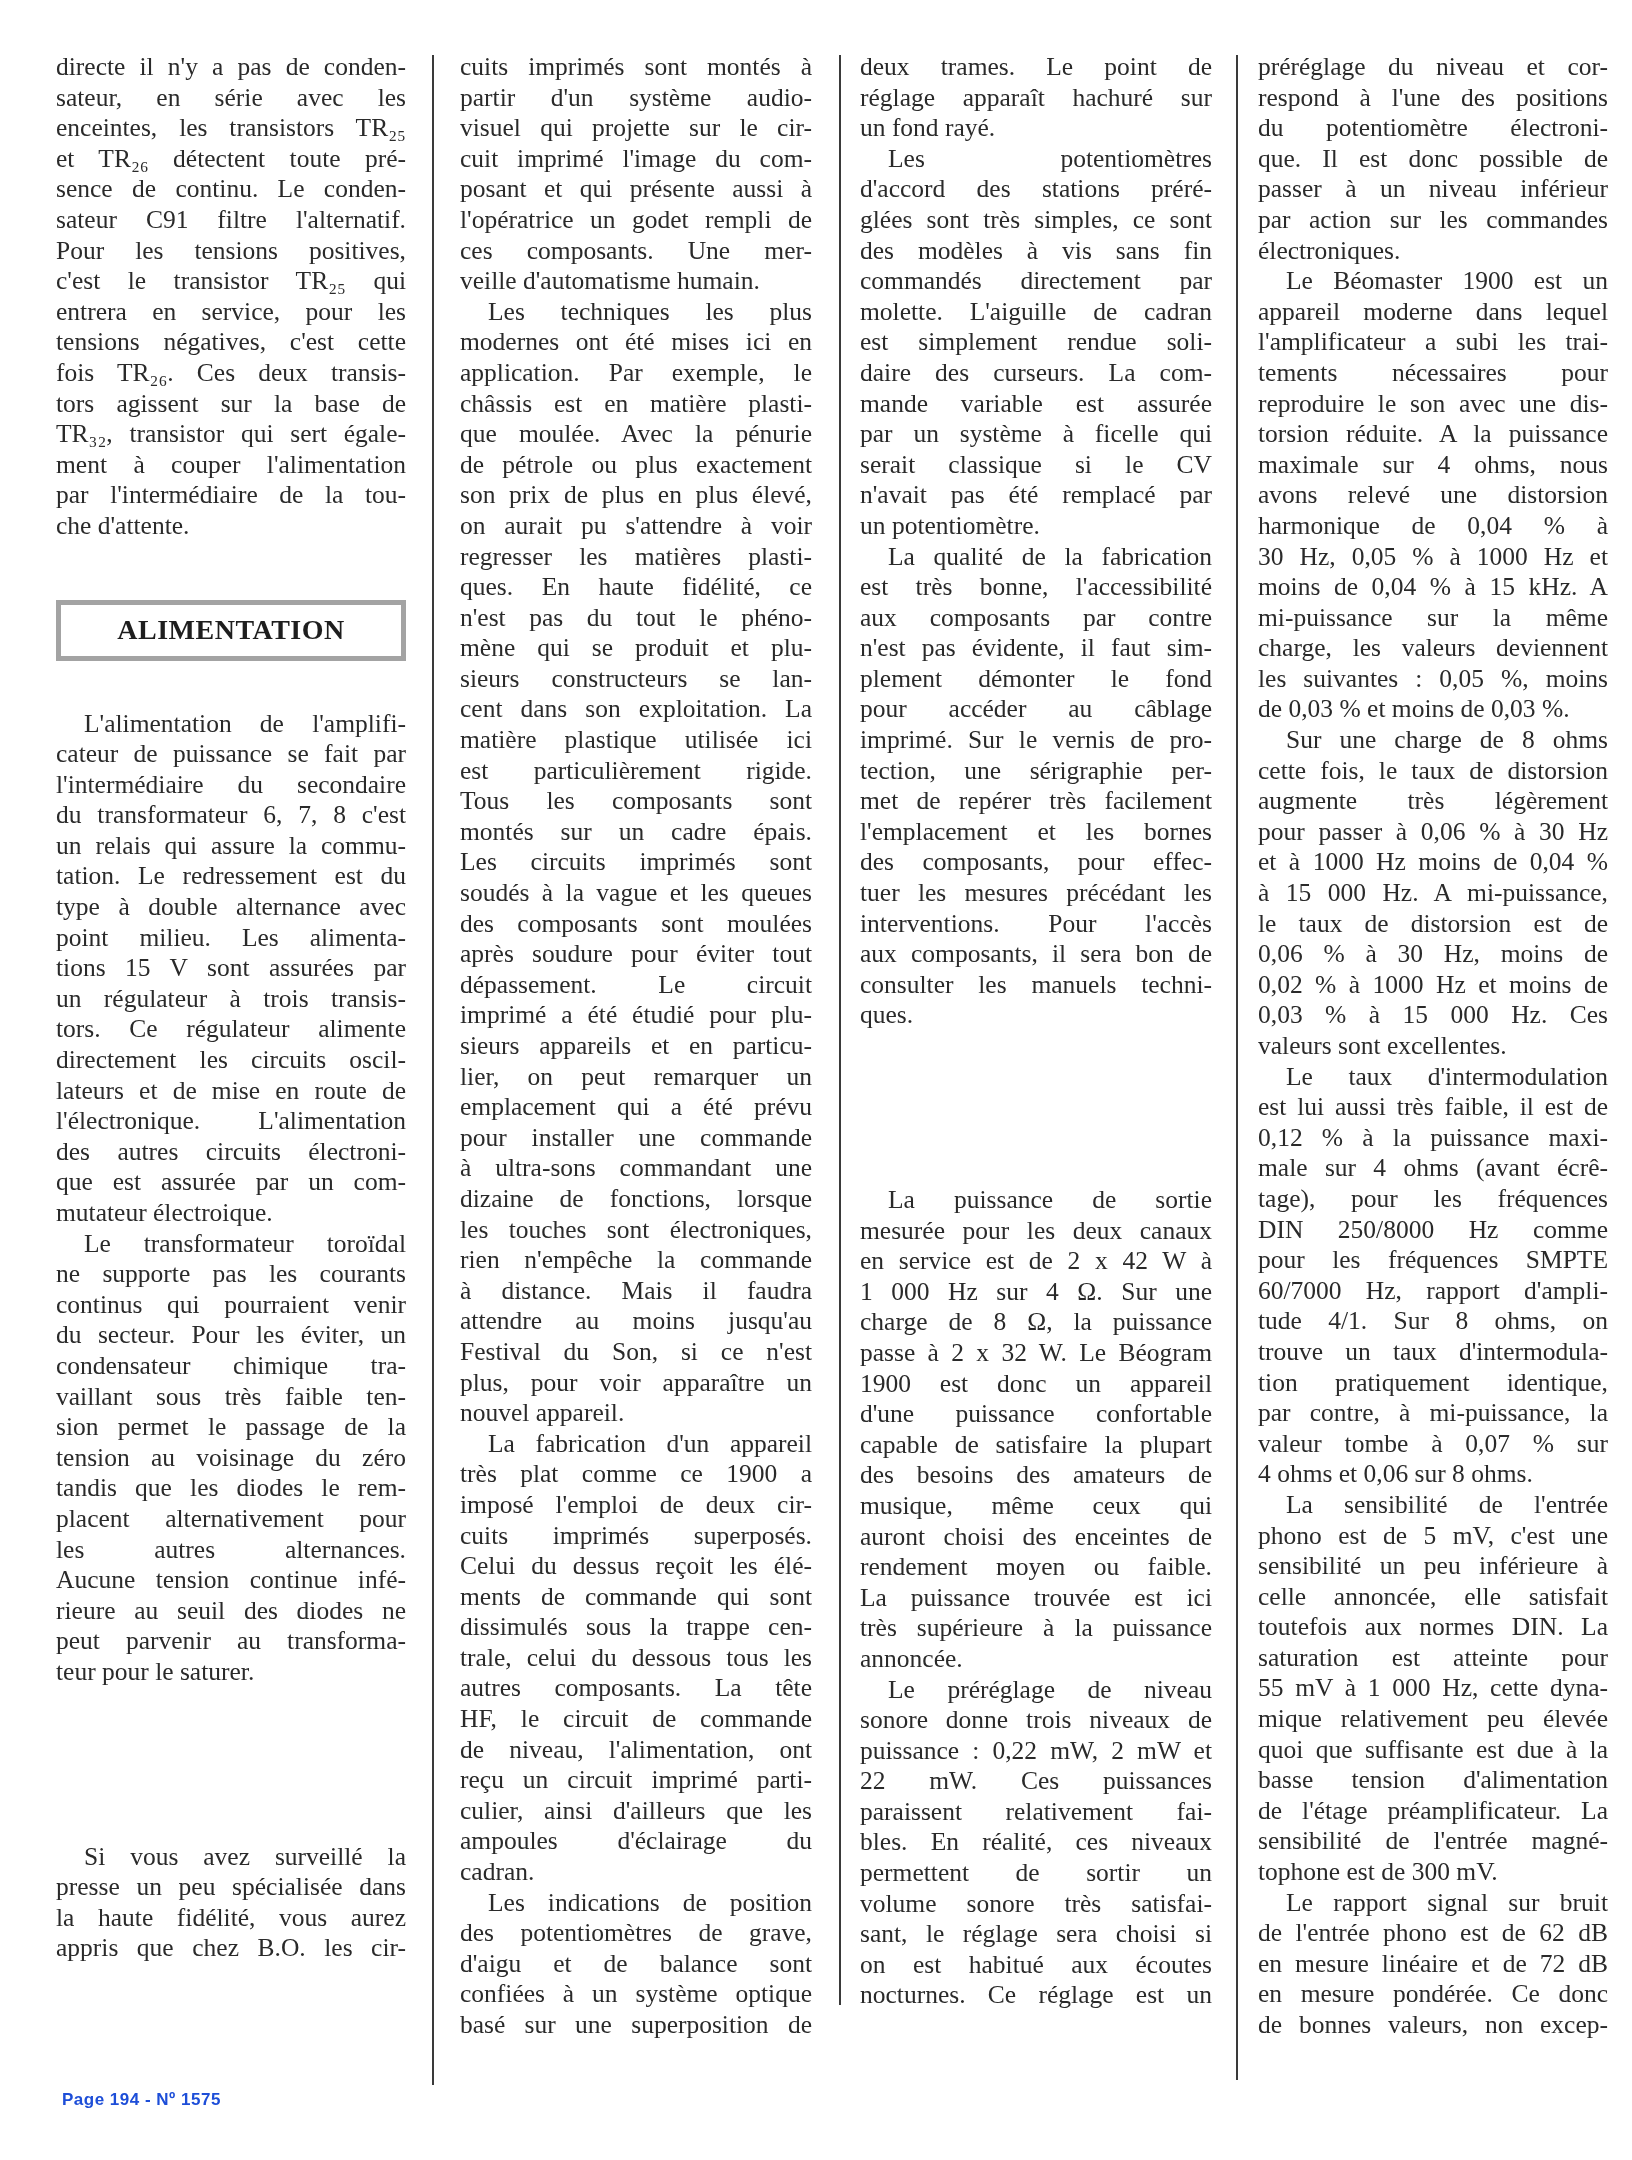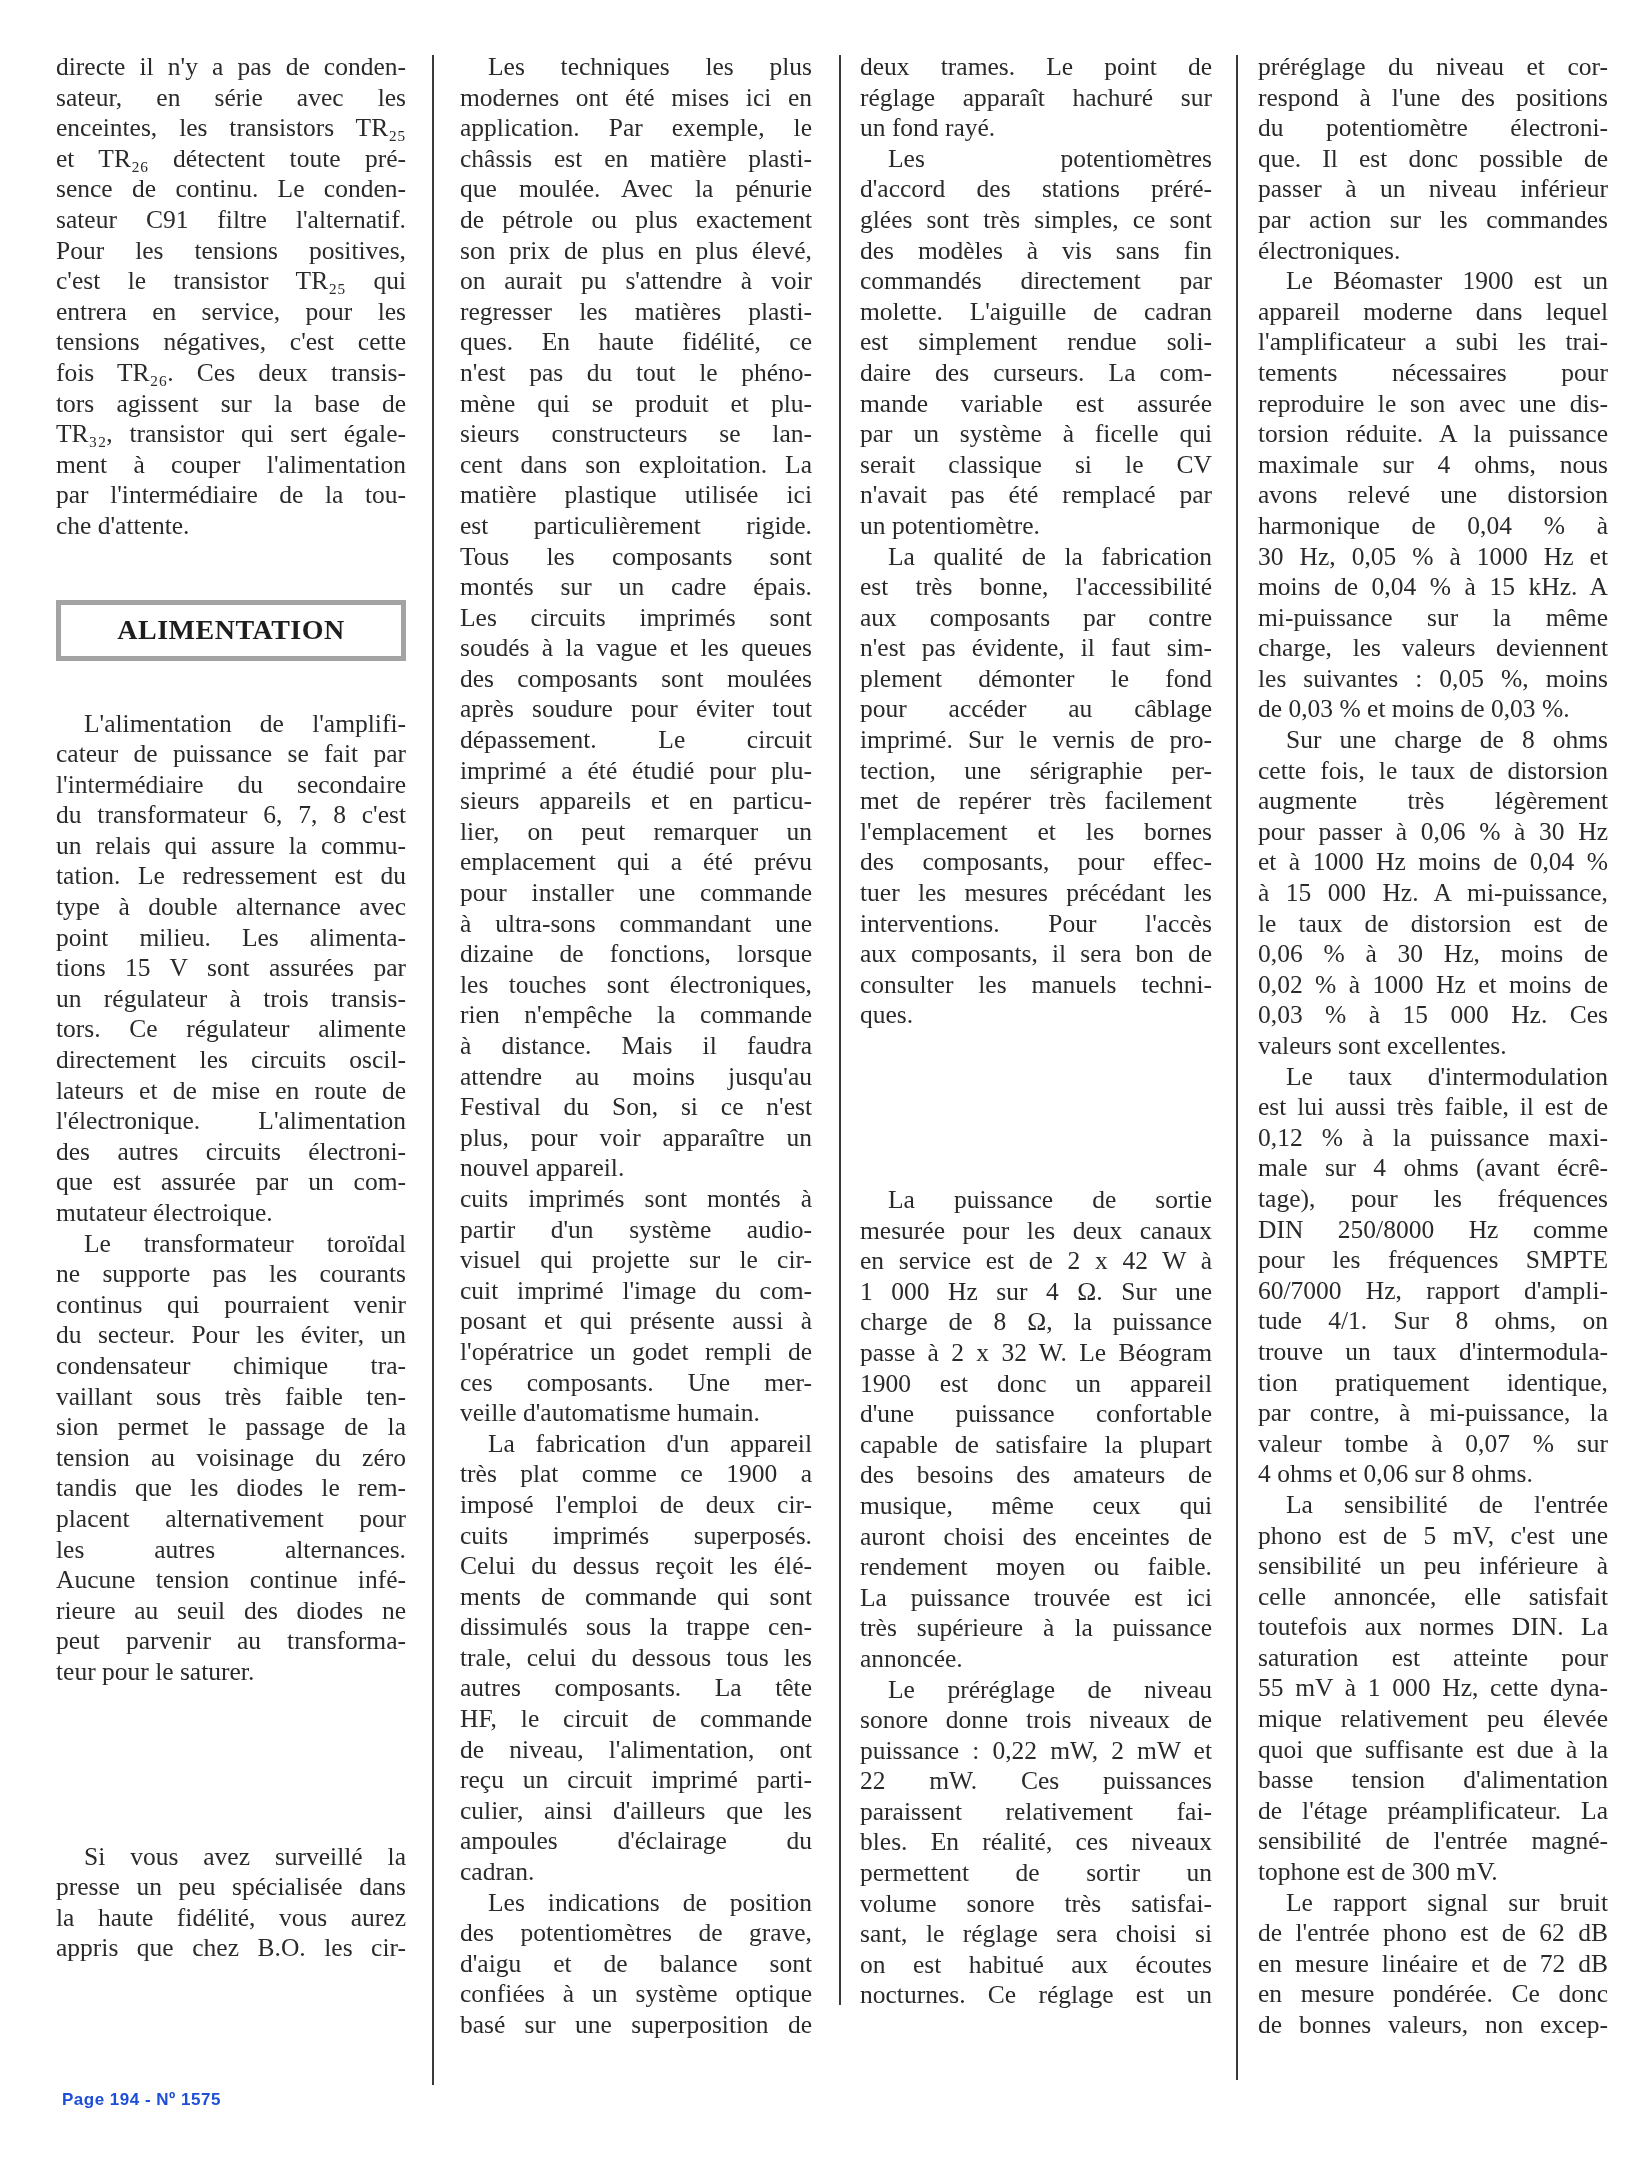--- a/index.html
+++ b/index.html
@@ -110,20 +110,30 @@
     <div class="spacer-m"></div>
     <div class="after-box"></div>
     <div class="para">
       <span class="line first">Si vous avez surveillé la</span>
       <span class="line">presse un peu spécialisée dans</span>
       <span class="line">la haute fidélité, vous aurez</span>
       <span class="line">appris que chez B.O. les cir-</span>
     </div>
   </div>
 <div class="col" id="col2">
+    <div class="para">
+      <span class="line">cuits imprimés sont montés à</span>
+      <span class="line">partir d'un système audio-</span>
+      <span class="line">visuel qui projette sur le cir-</span>
+      <span class="line">cuit imprimé l'image du com-</span>
+      <span class="line">posant et qui présente aussi à</span>
+      <span class="line">l'opératrice un godet rempli de</span>
+      <span class="line">ces composants. Une mer-</span>
+      <span class="line last">veille d'automatisme humain.</span>
+    </div>
     <div class="para">
       <span class="line first">Les techniques les plus</span>
       <span class="line">modernes ont été mises ici en</span>
       <span class="line">application. Par exemple, le</span>
       <span class="line">châssis est en matière plasti-</span>
       <span class="line">que moulée. Avec la pénurie</span>
       <span class="line">de pétrole ou plus exactement</span>
       <span class="line">son prix de plus en plus élevé,</span>
       <span class="line">on aurait pu s'attendre à voir</span>
       <span class="line">regresser les matières plasti-</span>
@@ -150,30 +160,20 @@
       <span class="line">dizaine de fonctions, lorsque</span>
       <span class="line">les touches sont électroniques,</span>
       <span class="line">rien n'empêche la commande</span>
       <span class="line">à distance. Mais il faudra</span>
       <span class="line">attendre au moins jusqu'au</span>
       <span class="line">Festival du Son, si ce n'est</span>
       <span class="line">plus, pour voir apparaître un</span>
       <span class="line last">nouvel appareil.</span>
     </div>
     <div class="para">
-      <span class="line">cuits imprimés sont montés à</span>
-      <span class="line">partir d'un système audio-</span>
-      <span class="line">visuel qui projette sur le cir-</span>
-      <span class="line">cuit imprimé l'image du com-</span>
-      <span class="line">posant et qui présente aussi à</span>
-      <span class="line">l'opératrice un godet rempli de</span>
-      <span class="line">ces composants. Une mer-</span>
-      <span class="line last">veille d'automatisme humain.</span>
-    </div>
-    <div class="para">
       <span class="line first">La fabrication d'un appareil</span>
       <span class="line">très plat comme ce 1900 a</span>
       <span class="line">imposé l'emploi de deux cir-</span>
       <span class="line">cuits imprimés superposés.</span>
       <span class="line">Celui du dessus reçoit les élé-</span>
       <span class="line">ments de commande qui sont</span>
       <span class="line">dissimulés sous la trappe cen-</span>
       <span class="line">trale, celui du dessous tous les</span>
       <span class="line">autres composants. La tête</span>
       <span class="line">HF, le circuit de commande</span>

